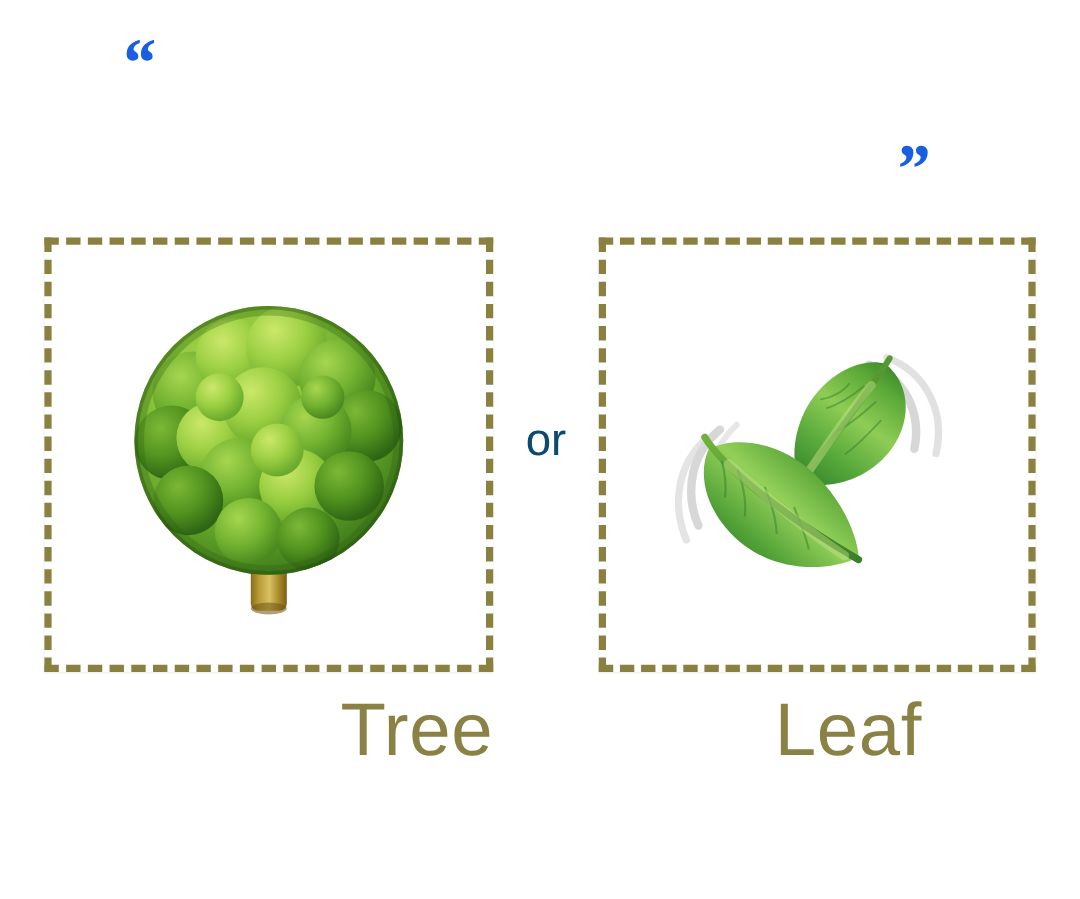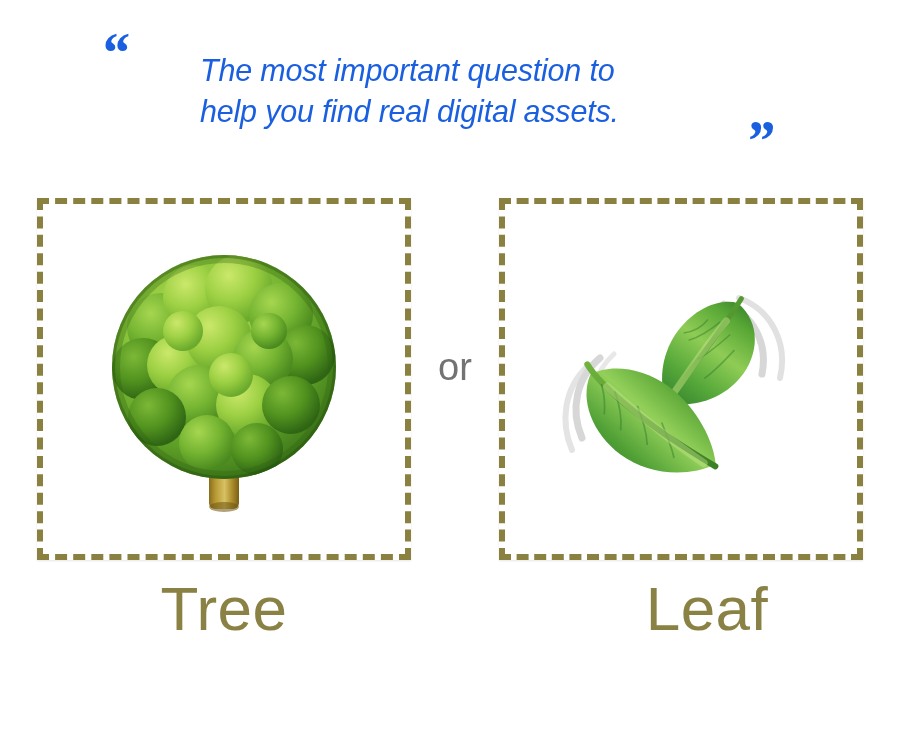--- a/index.html
+++ b/index.html
@@ -116,20 +116,21 @@
     left: 37px;  top: 198px;
     width: 374px; height: 362px;
   }
   .option.tree .option-art {
     left: 37px;  top: 198px;
     width: 374px; height: 362px;
   }
   .option.tree .option-label {
     left: 37px;  top: 578px;
     width: 374px;
+    text-align: right;
   }
 
   
   .option.leaf .option-frame {
     left: 499px; top: 198px;
     width: 364px; height: 362px;
   }
   .option.leaf .option-art {
     left: 499px; top: 198px;
     width: 364px; height: 362px;
@@ -139,40 +140,38 @@
     width: 364px;
   }
 
   
   .conjunction {
     position: absolute;
     left: 410px;
     top: 348px;
     width: 90px;
     text-align: center;
-    color: #737373;
+    color: #0c4a6e;
     font-family: "Liberation Sans", sans-serif;
     font-size: 38px;
     line-height: 1;
   }
 
   
   .art-svg { display: block; }
 </style>
 </head>
 <body>
 
 <div class="slide">
 
   <div class="quote-block">
 
     <span class="quote-mark open">“</span>
 
-    <div class="quote-text">The most important question to
-help you find real digital assets.</div>
 
     <span class="quote-mark close">”</span>
   </div>
 
   <div class="options">
 
     <div class="option tree">
 
       <div class="option-frame"></div>
 

